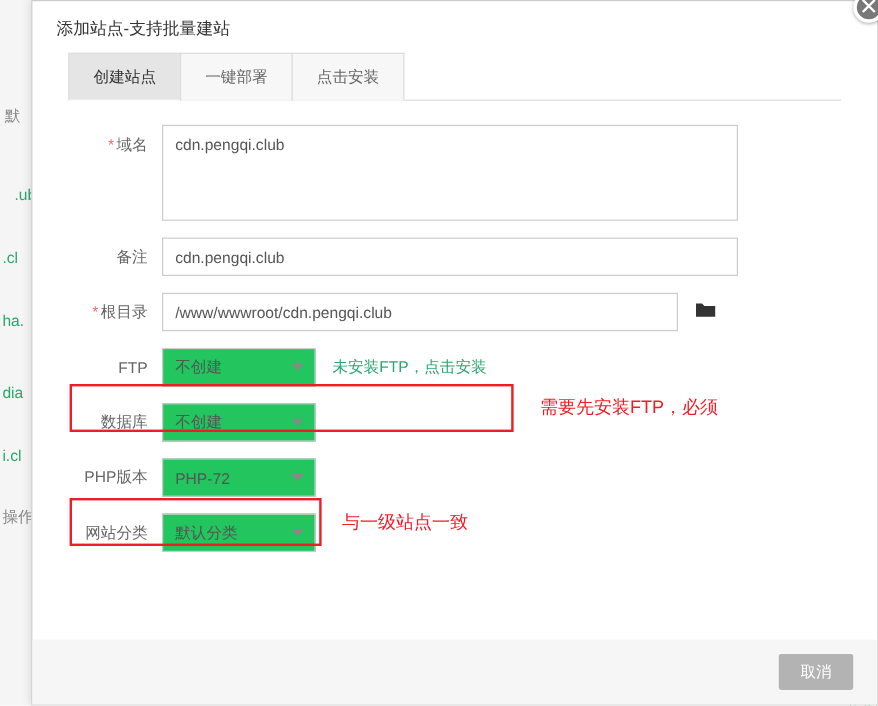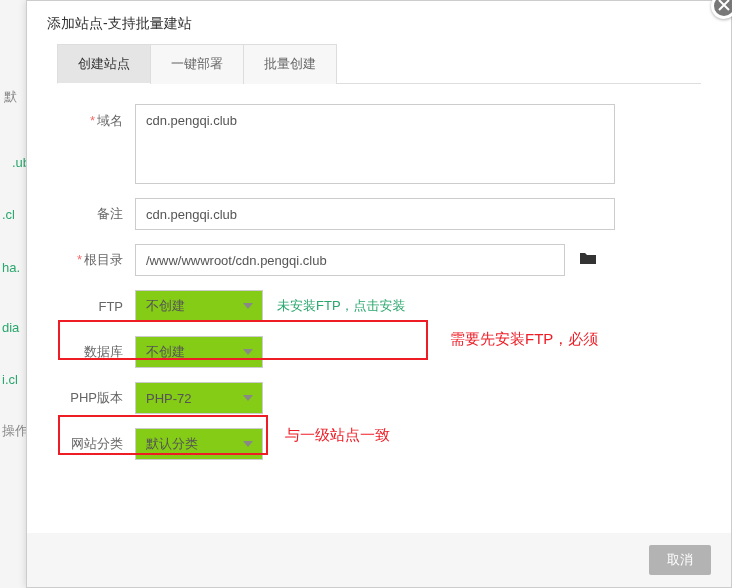--- a/index.html
+++ b/index.html
@@ -123,21 +123,21 @@
     .select-display {
       width: 100%;
       height: 100%;
       border: 1px solid #ccc;
       padding: 0 28px 0 10px;
       font-size: 13px;
       color: #555;
       display: flex;
       align-items: center;
       cursor: pointer;
-      background: #84cc16;
+      background: #22c55e;
     }
     .caret {
       position: absolute;
       right: 10px;
       top: 50%;
       transform: translateY(-50%);
       width: 0; height: 0;
       border-left: 5px solid transparent;
       border-right: 5px solid transparent;
       border-top: 6px solid #888;
@@ -211,21 +211,21 @@
         </svg>
     </span>
   </div>
 
   <div class="modal-header">添加站点-支持批量建站</div>
 
   <div class="modal-body">
     <div class="tabs">
       <div class="tab active">创建站点</div>
       <div class="tab">一键部署</div>
-      <div class="tab">批量创建</div>
+      <div class="tab">点击安装</div>
     </div>
 
     <div class="form-row tall">
       <div class="label tall-label">
         <span class="req">*</span><span>域名</span>
       </div>
       <textarea class="textarea" style="">cdn.pengqi.club</textarea>
     </div>
 
     <div class="form-row">

